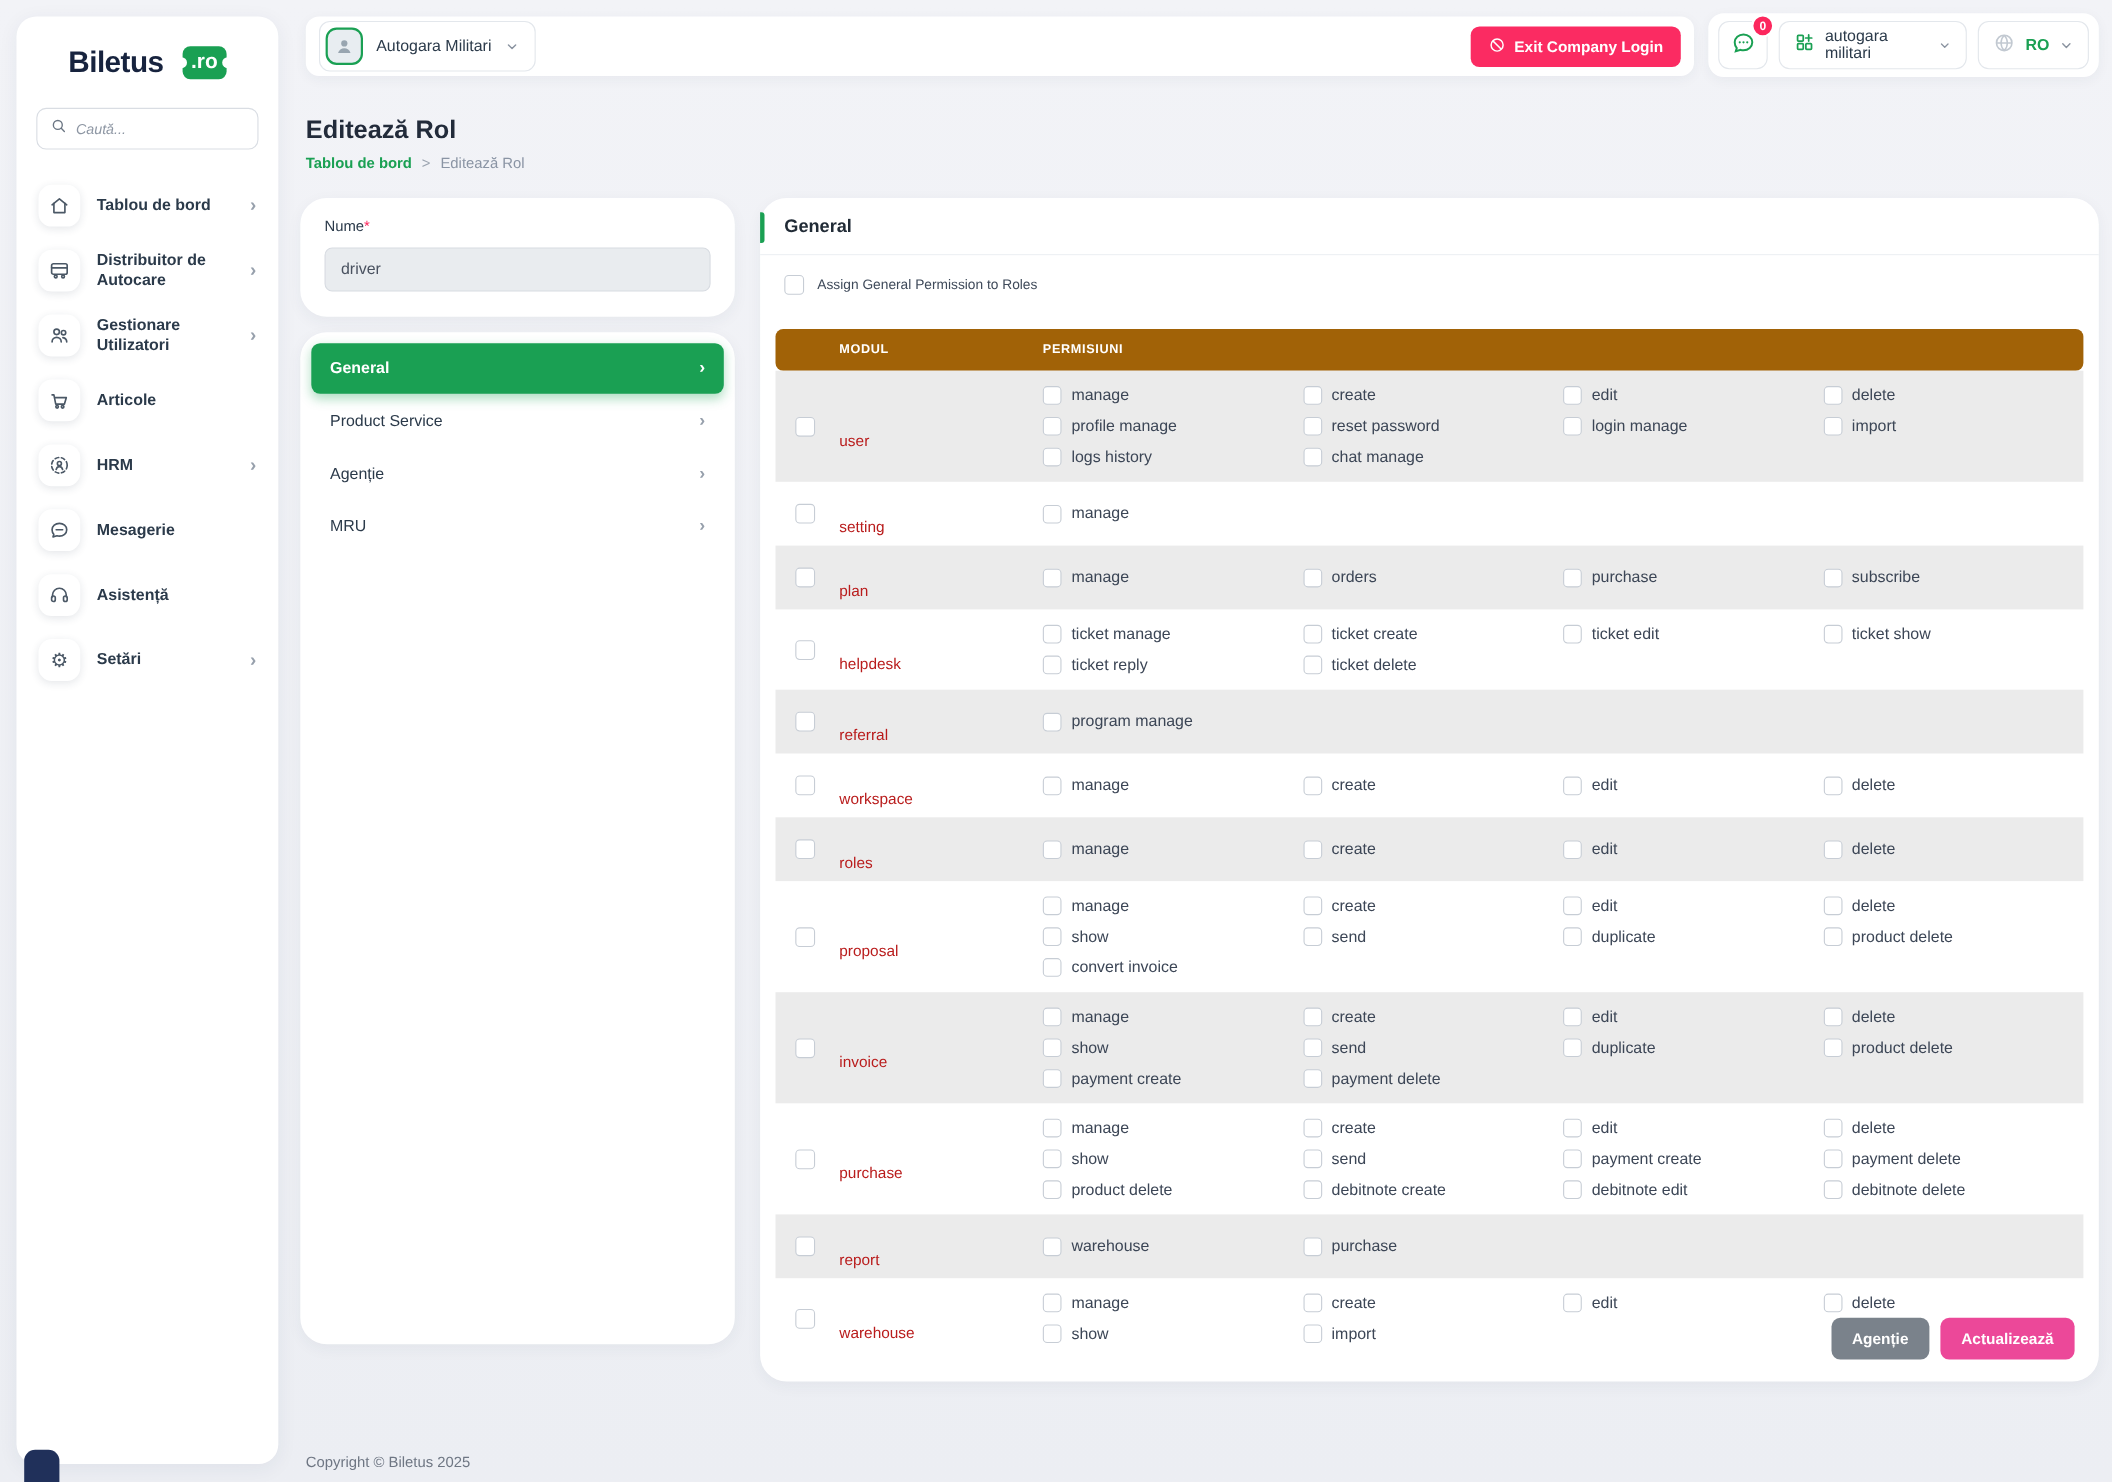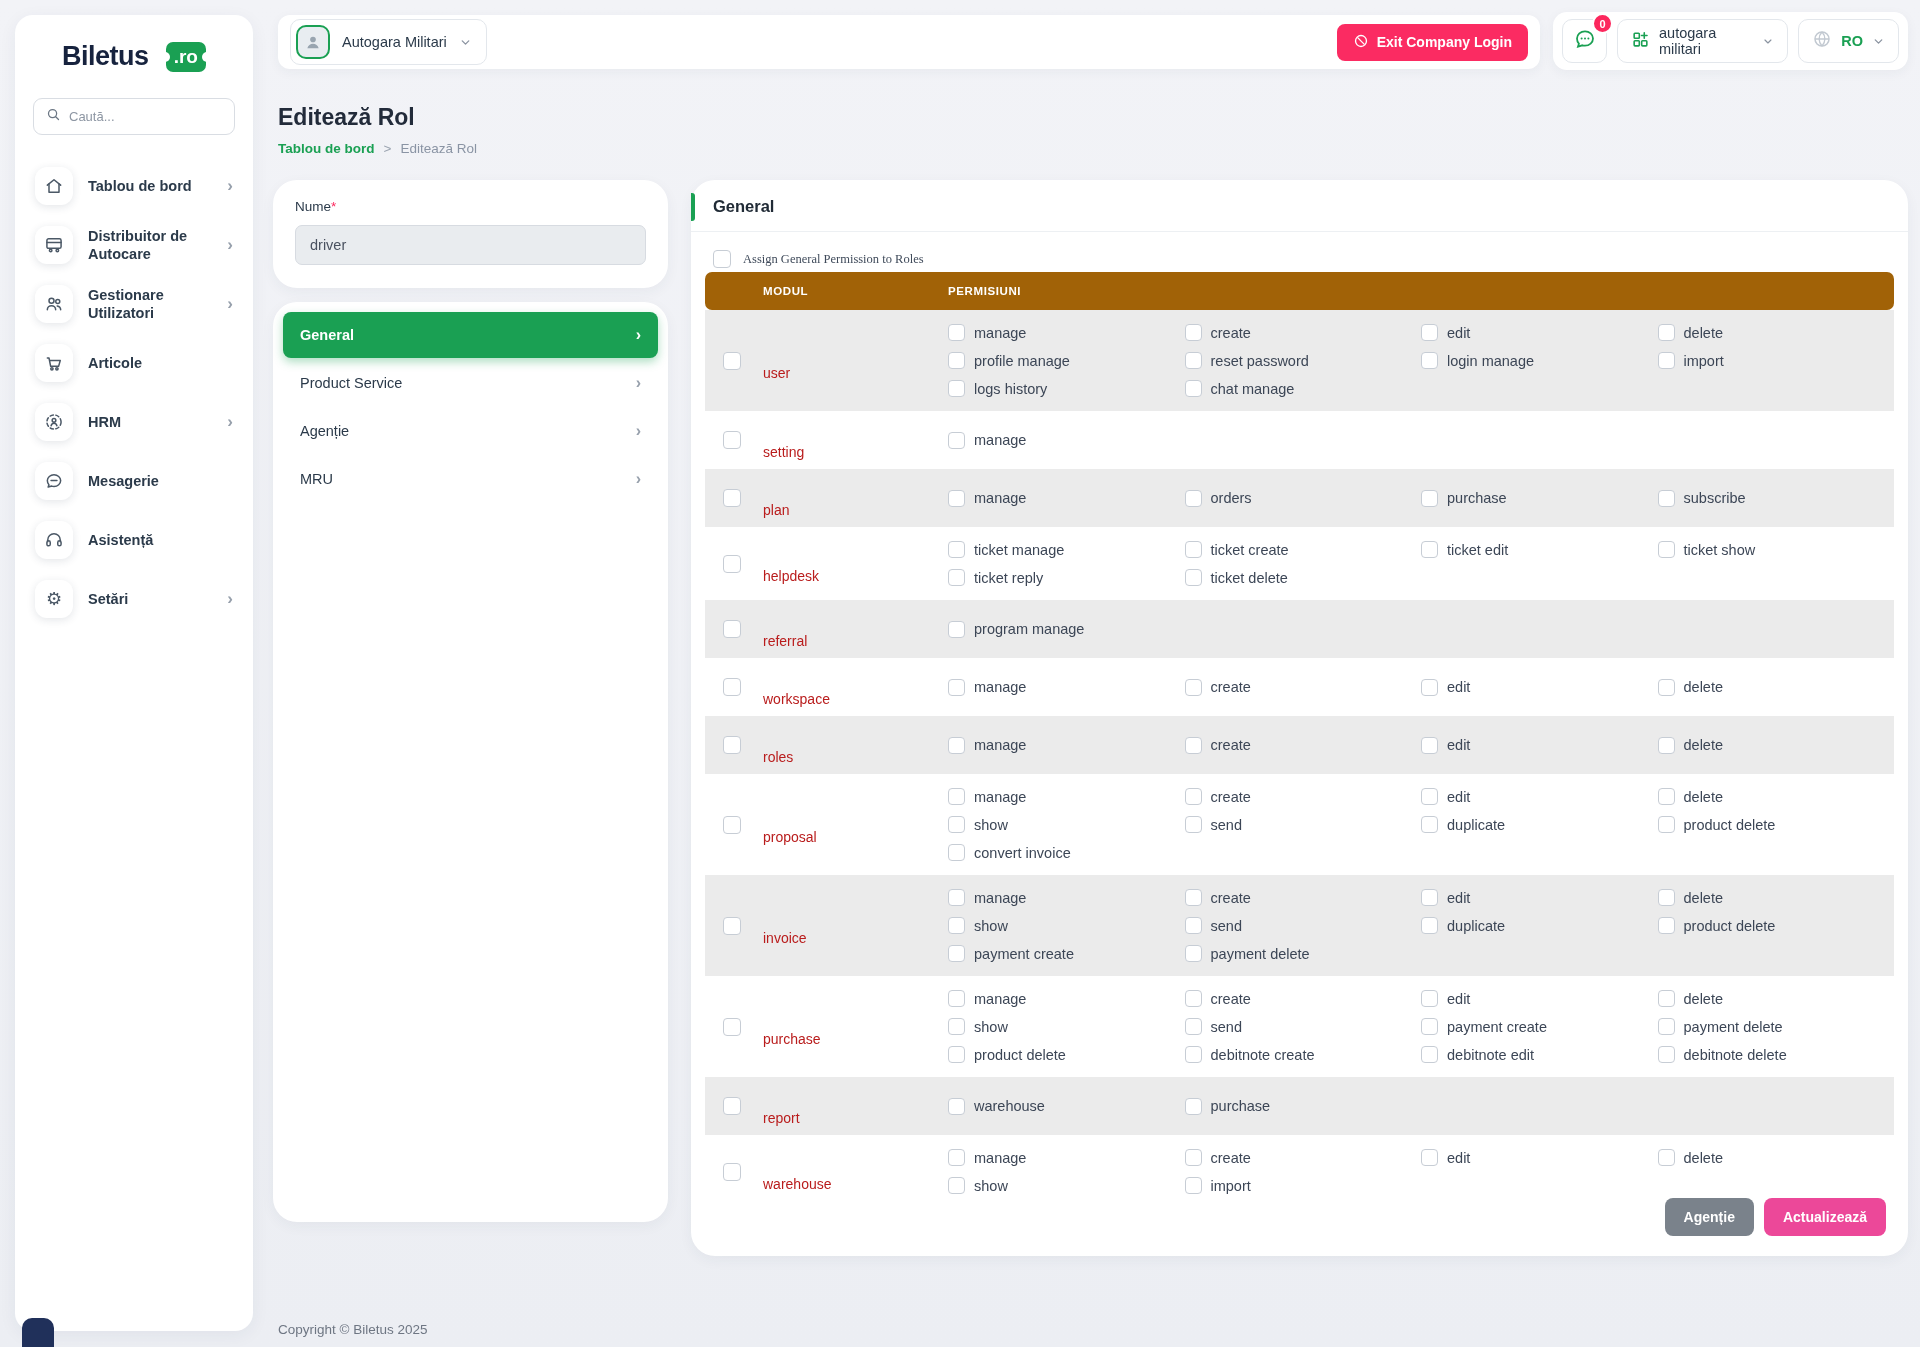--- a/index.html
+++ b/index.html
@@ -14,21 +14,21 @@
   .logo { display:flex; align-items:center; justify-content:center; gap:17px; margin-bottom:26px; }
   .logo-text { font-size:27px; font-weight:800; color:#17233e; letter-spacing:-.5px; }
   .logo-badge { position:relative; background:#1aa053; color:#fff; font-weight:800; font-size:19px;
     padding:4px 8px; border-radius:7px; }
   .logo-badge:before,.logo-badge:after { content:""; position:absolute; width:10px; height:10px;
     background:#fff; border-radius:50%; top:50%; transform:translateY(-50%); }
   .logo-badge:before { left:-6px; } .logo-badge:after { right:-6px; }
   .search-box { display:flex; align-items:center; gap:8px; border:1px solid #d9dde3;
     border-radius:9px; padding:8px 12px; margin:0 4px 28px 4px; background:#fff; }
   .search-box input { border:none; outline:none; width:140px; font-size:13px; color:#4a5260;
-    font-family:inherit; background:transparent; }
+    font-family:inherit; background:transparent;font-style:italic; }
   .search-box input::placeholder { color:#8d96a3; }
   .nav { display:flex; flex-direction:column; gap:13px; }
   .nav-item { display:flex; align-items:center; gap:15px; padding:4px 6px; cursor:pointer; }
   .tile { width:38px; height:38px; flex:0 0 38px; border-radius:12px; background:#fff;
     box-shadow:0 2px 8px rgba(35,48,75,.12); display:flex; align-items:center; justify-content:center; }
   .tile svg { stroke:#4b5866; }
   .nav-label { flex:1; font-size:14.5px; font-weight:600; color:#2b3a4a; line-height:1.25; }
   .nav-chev { color:#97a0ac; font-size:17px; font-weight:600; }
   .uglyph { font-size:18px; color:#4b5866; line-height:1; }
 
@@ -78,21 +78,21 @@
   .tab .nav-chev { font-size:16px; }
   .tab.active { background:#1aa053; color:#fff; font-weight:600; box-shadow:0 4px 10px rgba(26,160,83,.35); }
   .tab.active .nav-chev { color:#fff; }
 
   
   .perm-card { left:691px; top:180px; width:1217px; height:1076px; position:absolute; }
   .perm-head { position:relative; padding:17px 22px 15px; border-bottom:1px solid #edf0f3;
     font-size:16.5px; font-weight:700; color:#212b36; }
   .perm-head:before { content:""; position:absolute; left:0; top:13px; width:4px; height:28px;
     background:#1aa053; border-radius:0 3px 3px 0; }
-  .assign-row { display:flex; align-items:center; gap:12px; margin:18px 22px 4px;font-family:Liberation Serif, serif; }
+  .assign-row { display:flex; align-items:center; gap:12px; margin:18px 22px 31px; }
   .assign-label { font-size:12.5px; color:#3f4a5a; }
   .cb { width:17px; height:17px; flex:0 0 17px; border:1px solid #c7cdd5; border-radius:4px;
     background:#fff; display:inline-block; cursor:pointer; }
   .cb.lg { width:18px; height:18px; flex:0 0 18px; }
   .ptable { margin:0 14px; }
   .thead { display:flex; align-items:center; height:38px; background:#a16207; border-radius:7px;
     color:#fff; font-size:11.5px; font-weight:700; letter-spacing:.6px; }
   .th-spacer { width:58px; } .th-modul { width:185px; } 
   .prow { display:flex; align-items:center; padding:9px 0 9px 18px; }
   .prow.gray { background:#ebebeb; }

